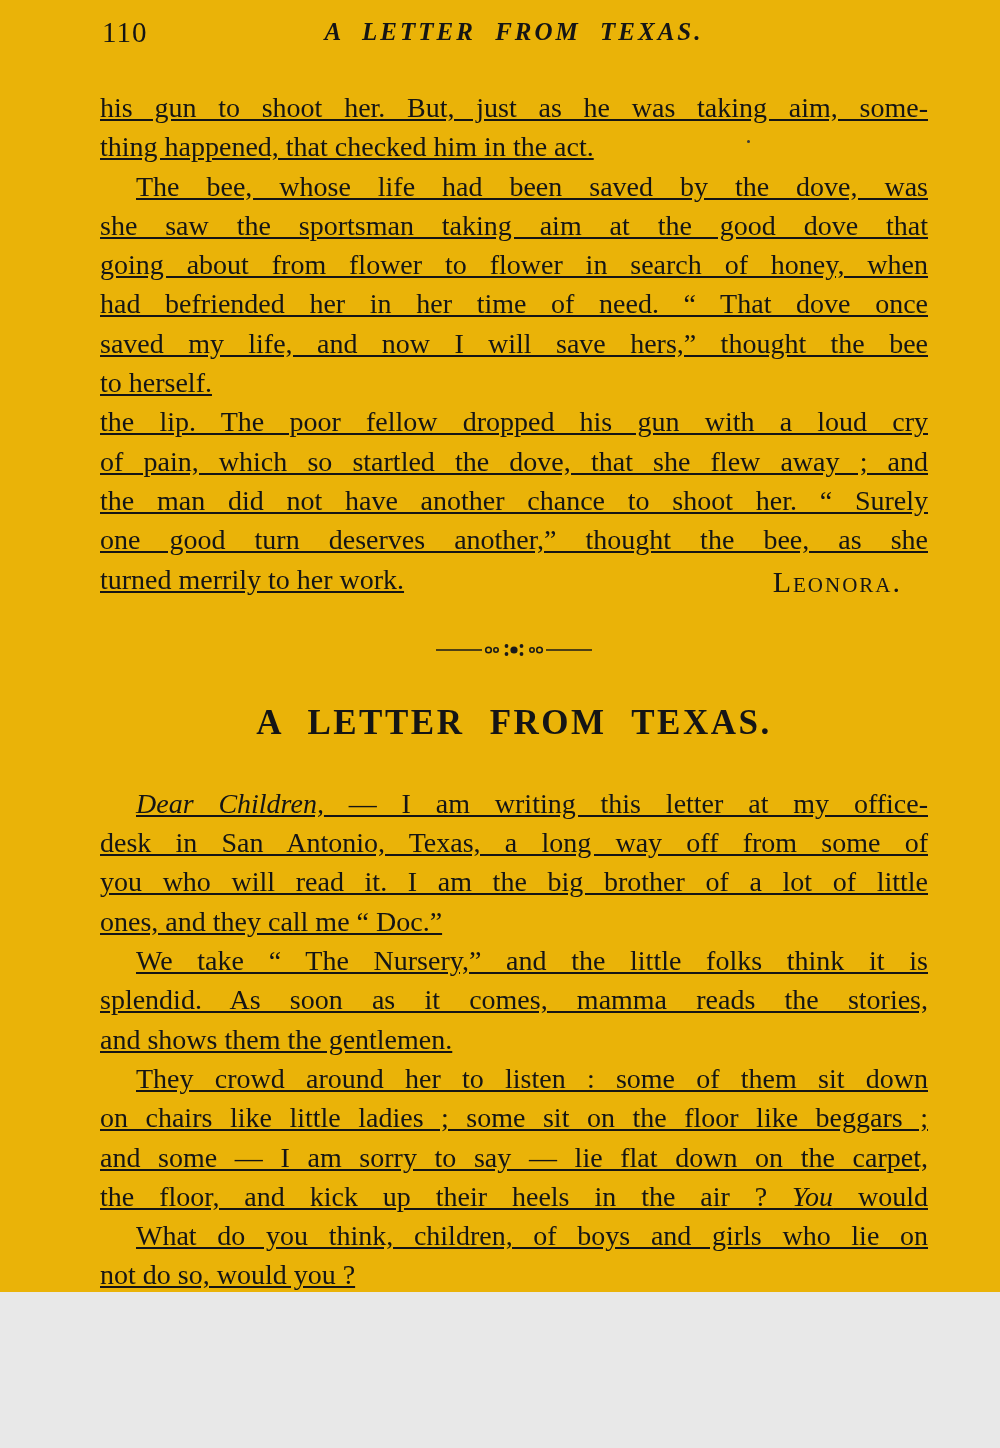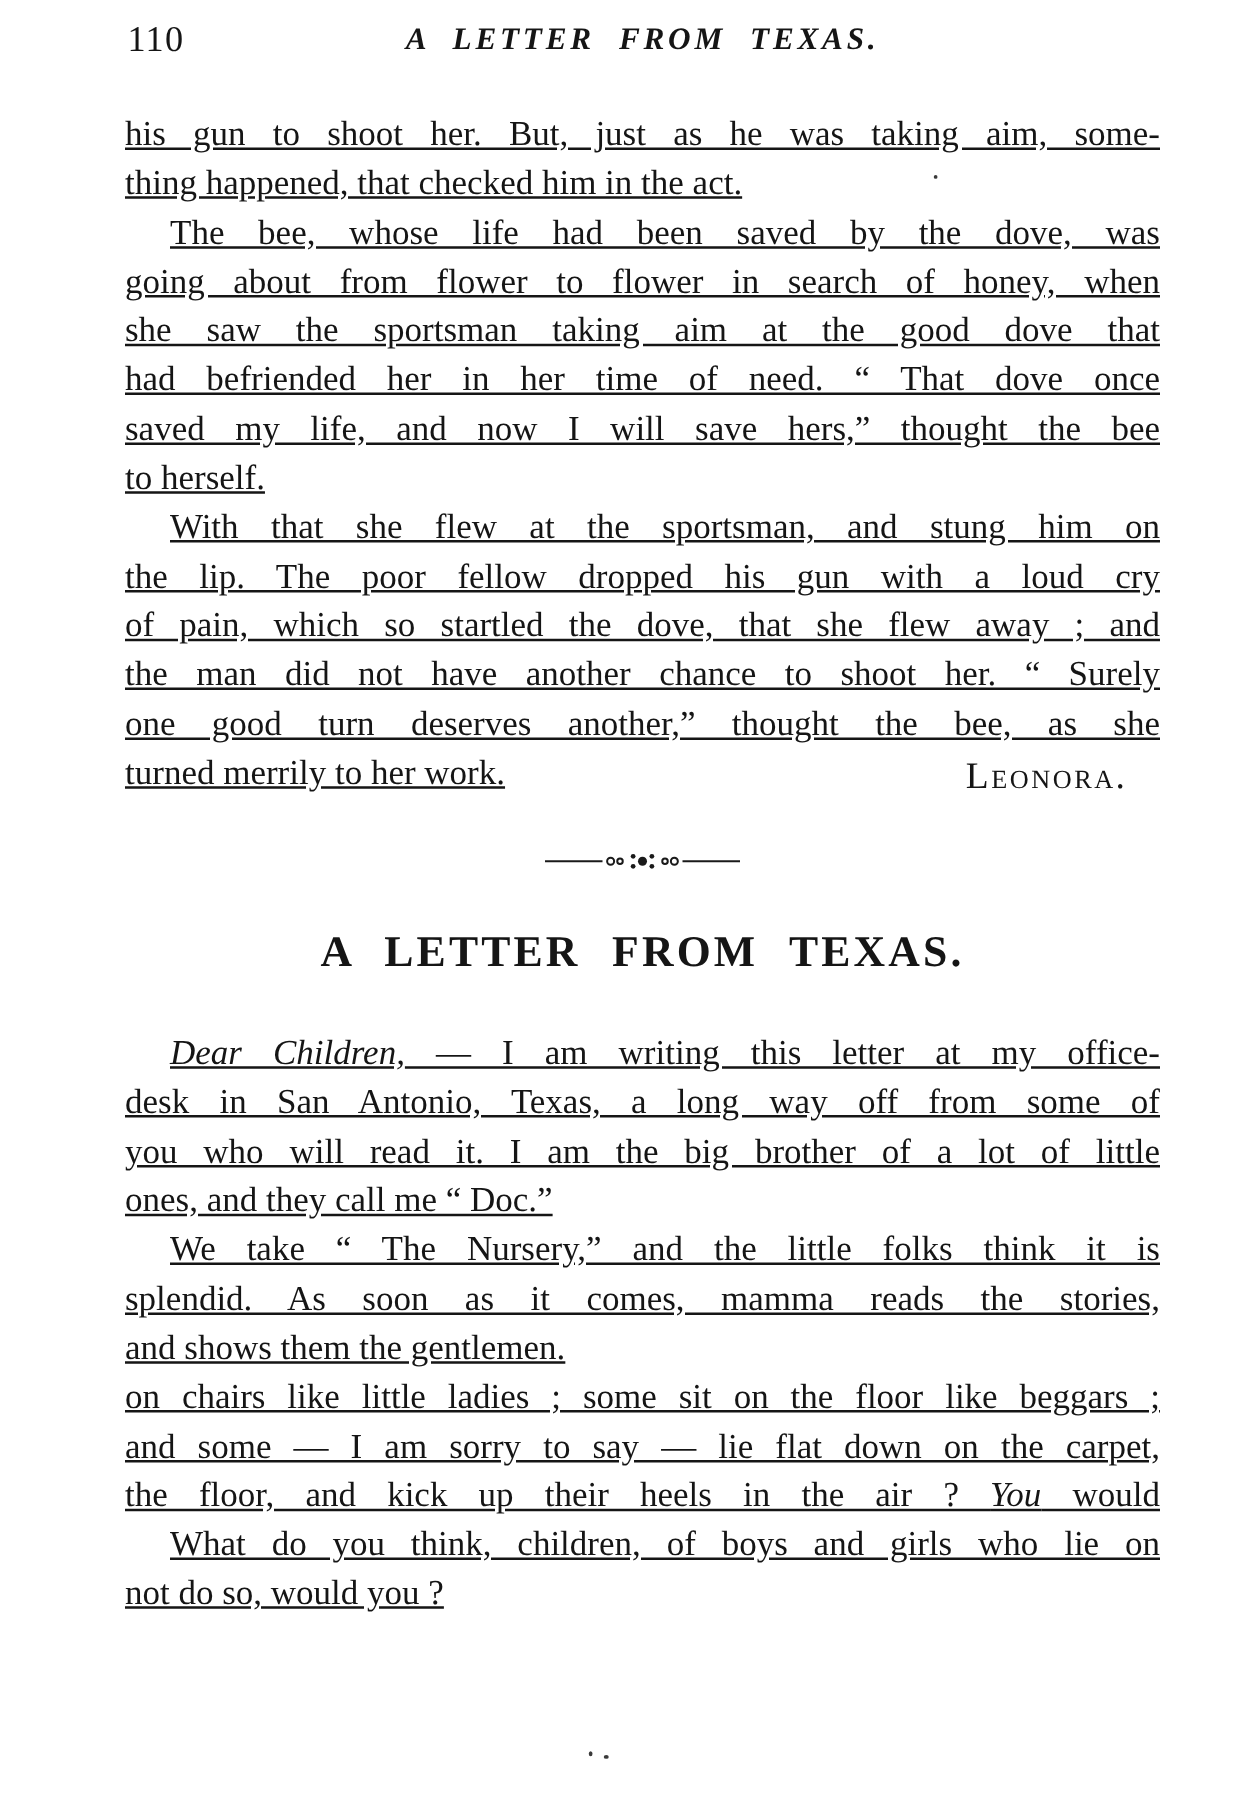--- a/index.html
+++ b/index.html
@@ -1,20 +1,20 @@
 <!DOCTYPE html>
 <html><head>
 <meta charset="utf-8">
 <style>
   html, body { margin: 0; padding: 0; background: #e8e8e8; }
   .page {
     position: relative;
     width: 1000px;
-    height: 1448px;
-    background: #ffffff;
+    height: 1292px;
+    background: #eab308;
     color: #151515;
     font-family: "Liberation Serif", serif;
     overflow: hidden;
     margin: 0 auto;
   }
   .page-inner {
     padding: 16px 72px 0 100px; 
   }
   
   .page-header {
@@ -94,28 +94,27 @@
       <span class="running-title">A LETTER FROM TEXAS.</span>
     </div>
 
     <div class="text-block" id="story-end">
         <div class="paragraph">
           <div class="line"><span class="">his gun to shoot her.  But, just as he was taking aim, some-</span></div>
           <div class="line last"><span class="">thing happened, that checked him in the act.</span></div>
         </div>
         <div class="paragraph">
           <div class="line indent"><span class="">The bee, whose life had been saved by the dove, was</span></div>
+          <div class="line"><span class="">she saw the sportsman taking aim at the good dove that</span></div>
           <div class="line"><span class="">going about from flower to flower in search of honey, when</span></div>
-          <div class="line"><span class="">she saw the sportsman taking aim at the good dove that</span></div>
           <div class="line"><span class="">had befriended her in her time of need.  “ That dove once</span></div>
           <div class="line"><span class="">saved my life, and now I will save hers,” thought the bee</span></div>
           <div class="line last"><span class="">to herself.</span></div>
         </div>
         <div class="paragraph">
-          <div class="line indent"><span class="">With that she flew at the sportsman, and stung him on</span></div>
           <div class="line"><span class="">the lip.  The poor fellow dropped his gun with a loud cry</span></div>
           <div class="line"><span class="">of pain, which so startled the dove, that she flew away ; and</span></div>
           <div class="line"><span class="">the man did not have another chance to shoot her.  “ Surely</span></div>
           <div class="line"><span class="">one good turn deserves another,” thought the bee, as she</span></div>
           <div class="line last"><span class="">turned merrily to her work.</span><span class="signature">Leonora.</span></div>
         </div>
       </div>
 
     <div class="divider-wrap">
       <svg width="160" height="18" viewBox="0 0 160 18" aria-hidden="true">
@@ -145,20 +144,21 @@
           <div class="line"><span class="">desk in San Antonio, Texas, a long way off from some of</span></div>
           <div class="line"><span class="">you who will read it.  I am the big brother of a lot of little</span></div>
           <div class="line last"><span class="">ones, and they call me “ Doc.”</span></div>
         </div>
         <div class="paragraph">
           <div class="line indent"><span class="">We take “ The Nursery,” and the little folks think it is</span></div>
           <div class="line"><span class="">splendid.  As soon as it comes, mamma reads the stories,</span></div>
           <div class="line last"><span class="">and shows them the gentlemen.</span></div>
         </div>
         <div class="paragraph">
+          <div class="line indent"><span class="">They crowd around her to listen : some of them sit down</span></div>
           <div class="line"><span class="">on chairs like little ladies ; some sit on the floor like beggars ;</span></div>
           <div class="line"><span class="">and some — I am sorry to say — lie flat down on the carpet,</span></div>
         </div>
         <div class="paragraph">
           <div class="line"><span class="">the floor, and kick up their heels in the air ?  </span><span class="ital">You</span><span class=""> would</span></div>
           <div class="line indent"><span class="">What do you think, children, of boys and girls who lie on</span></div>
           <div class="line last"><span class="">not do so, would you ?</span></div>
         </div>
       </div>
 

